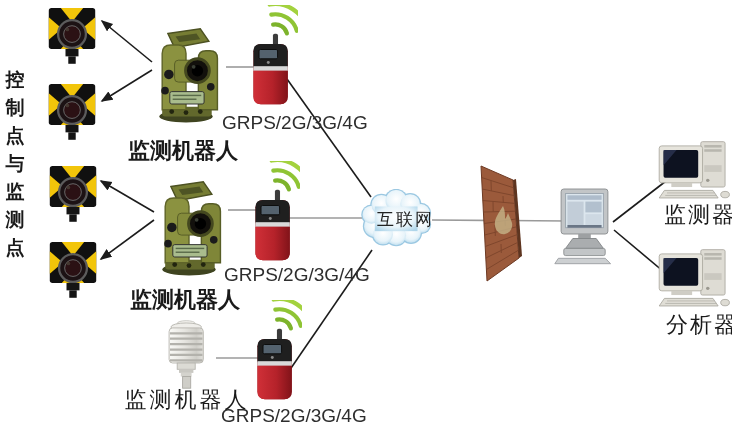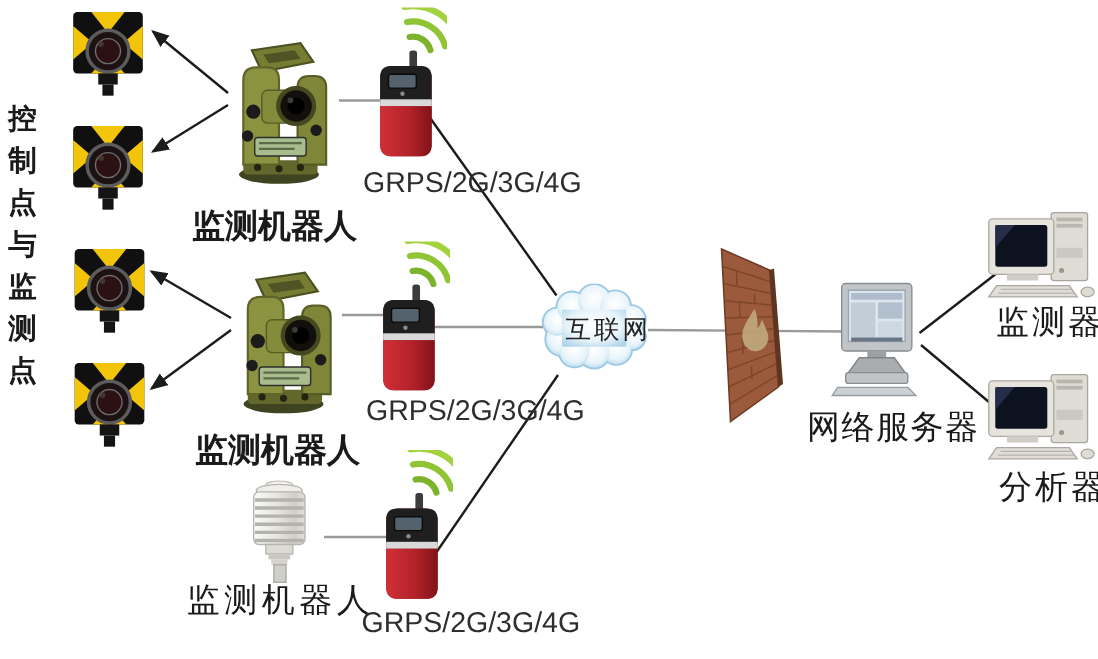--- a/index.html
+++ b/index.html
@@ -7,21 +7,21 @@
   .stage{position:relative;width:732px;height:439px;background:var(--background,#fff);overflow:hidden;}
   .stage svg{overflow:visible;display:block;}
   .abs{position:absolute;}
   .wires{position:absolute;left:0;top:0;}
   .wire-dark{stroke:var(--line-dark,#1c1c1c);stroke-width:1.6;fill:none;}
   .wire-gray{stroke:var(--line-gray,#9a9a9a);stroke-width:1.6;fill:none;}
   .lbl{position:absolute;color:var(--label-text,#1a1a1a);font-size:22px;text-align:center;
        font-family:"Liberation Serif","DejaVu Serif",serif;white-space:nowrap;line-height:1.15;}
   .lbl-bold{font-weight:bold;font-family:"Liberation Sans","DejaVu Sans",sans-serif;}
   .grps{position:absolute;color:#2e2e2e;font-size:19px;text-align:center;white-space:nowrap;
-        font-family:"Liberation Sans","DejaVu Sans",sans-serif;margin-left:20px;}
+        font-family:"Liberation Sans","DejaVu Sans",sans-serif;}
   .vcaption{position:absolute;left:3px;top:66px;width:24px;font-size:19px;font-weight:bold;
             color:var(--label-text,#1a1a1a);line-height:28px;text-align:center;word-break:break-all;
             font-family:"Liberation Sans","DejaVu Sans",sans-serif;}
   .cloud-label{position:absolute;left:360px;top:208px;width:74px;text-align:right;font-size:17px;
                letter-spacing:2px;color:#222;font-family:"Liberation Serif","DejaVu Serif",serif;}
 </style>
 </head>
 <body>
 
 <div class="stage">
@@ -266,21 +266,20 @@
         <line x1="30" y1="60" x2="30.3" y2="66"></line>
       <line x1="20" y1="65" x2="20.3" y2="76"></line>
         <line x1="26" y1="84" x2="26.3" y2="93"></line>
     </g>
     <path d="M28,46 c-5,8 -9,13 -8,20 c1,6 6,9 10,8 c5,-1 8,-6 7,-11 c-1,-4 -3,-7 -4,-10 c-1,3 -2,5 -3,6 c0,-5 0,-9 -2,-13 z" fill="#c6b488" opacity="0.8"></path>
   </svg>
 
   <svg class="abs" style="left:553px;top:184px" width="72" height="82">
       <use href="#sym-server"></use>
     </svg>
-  <div class="lbl" style="left:538px;top:272px;width:108px;letter-spacing:1px">网络服务器</div>
 
   <svg class="abs" style="left:654px;top:140px" width="78" height="63" viewBox="0 0 90 75" preserveAspectRatio="none">
       <use href="#sym-desktop"></use>
     </svg>
   <div class="lbl" style="left:664px;top:202px;width:70px;letter-spacing:2px">监测器</div>
   <svg class="abs" style="left:654px;top:248px" width="78" height="63" viewBox="0 0 90 75" preserveAspectRatio="none">
       <use href="#sym-desktop"></use>
     </svg>
   <div class="lbl" style="left:666px;top:312px;width:70px;letter-spacing:2px">分析器</div>
 

